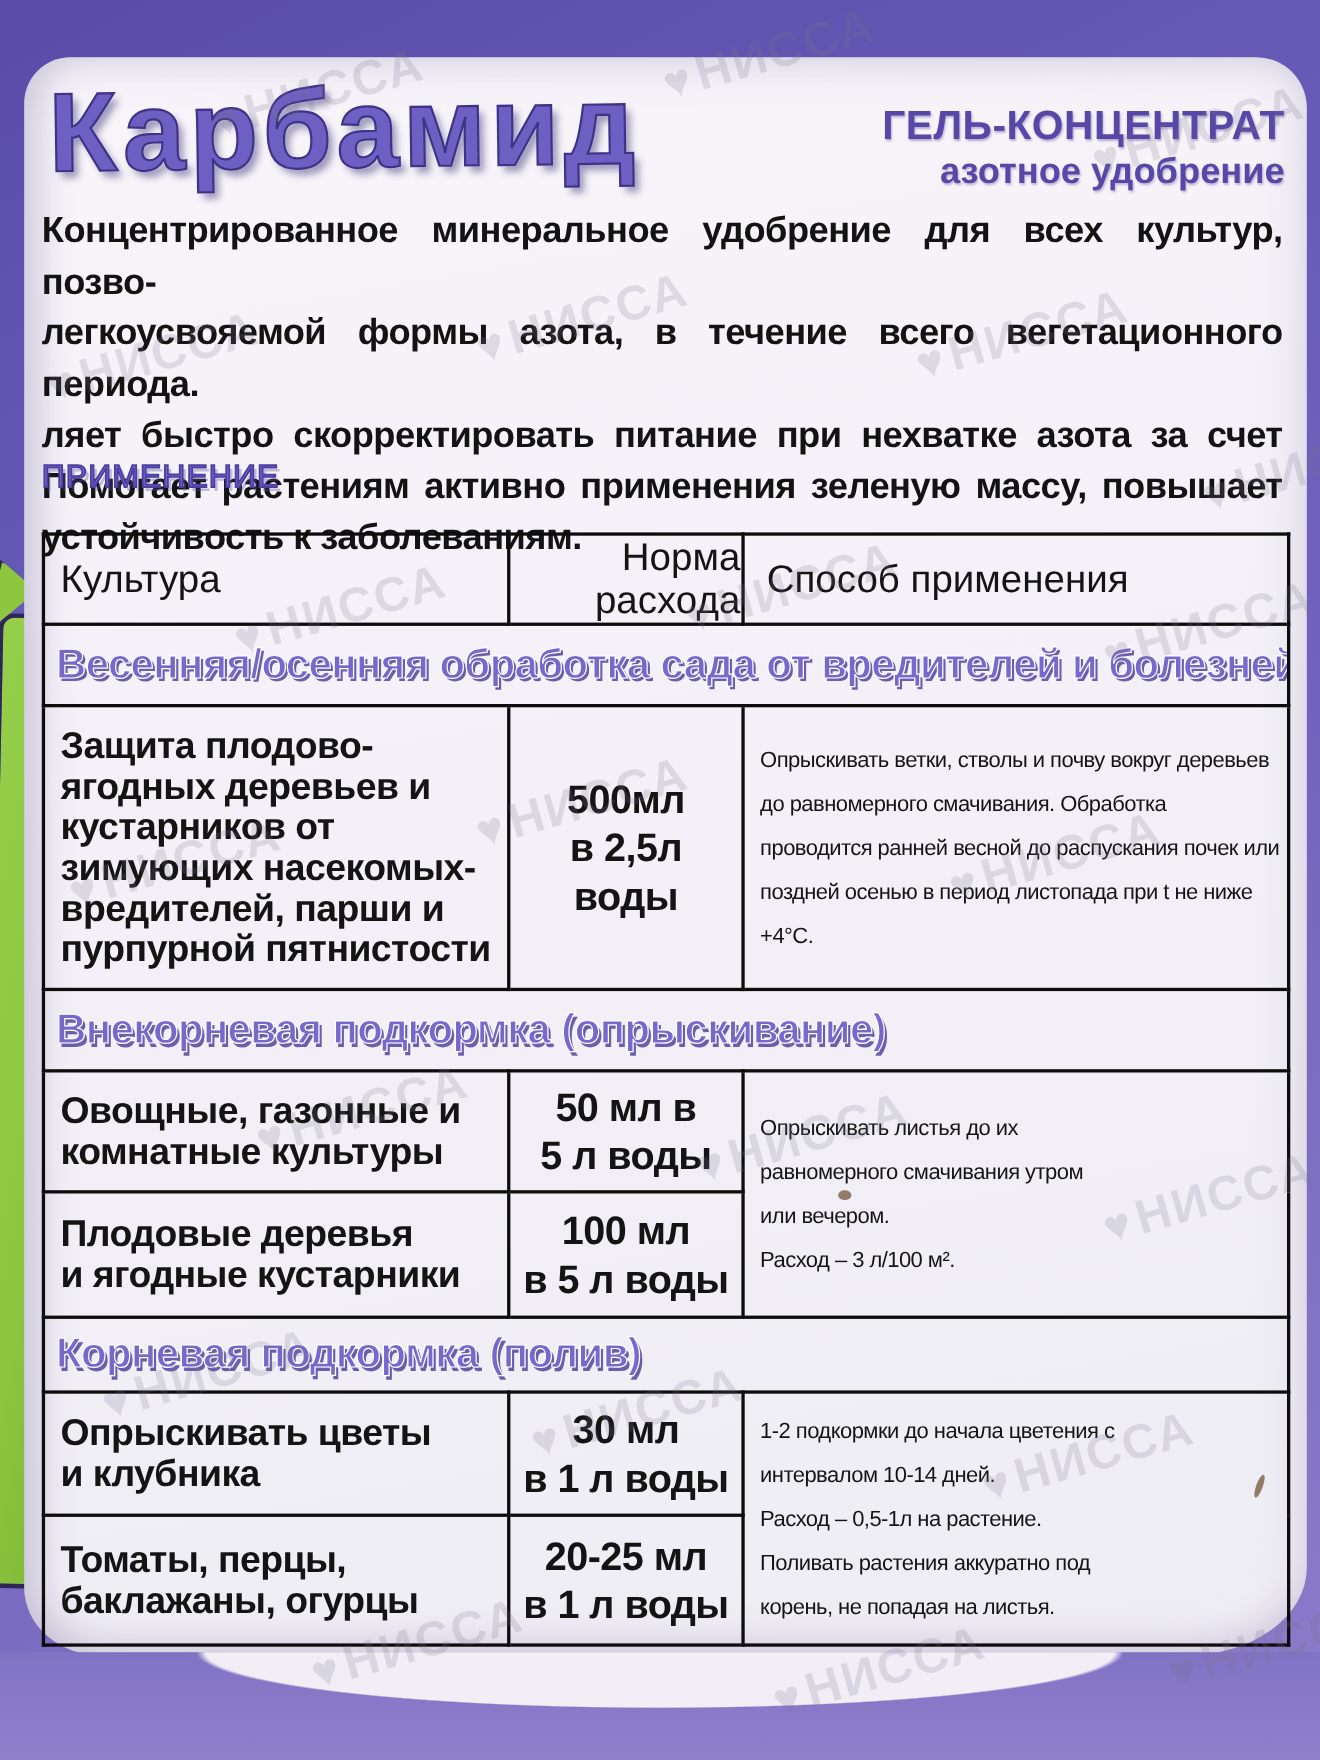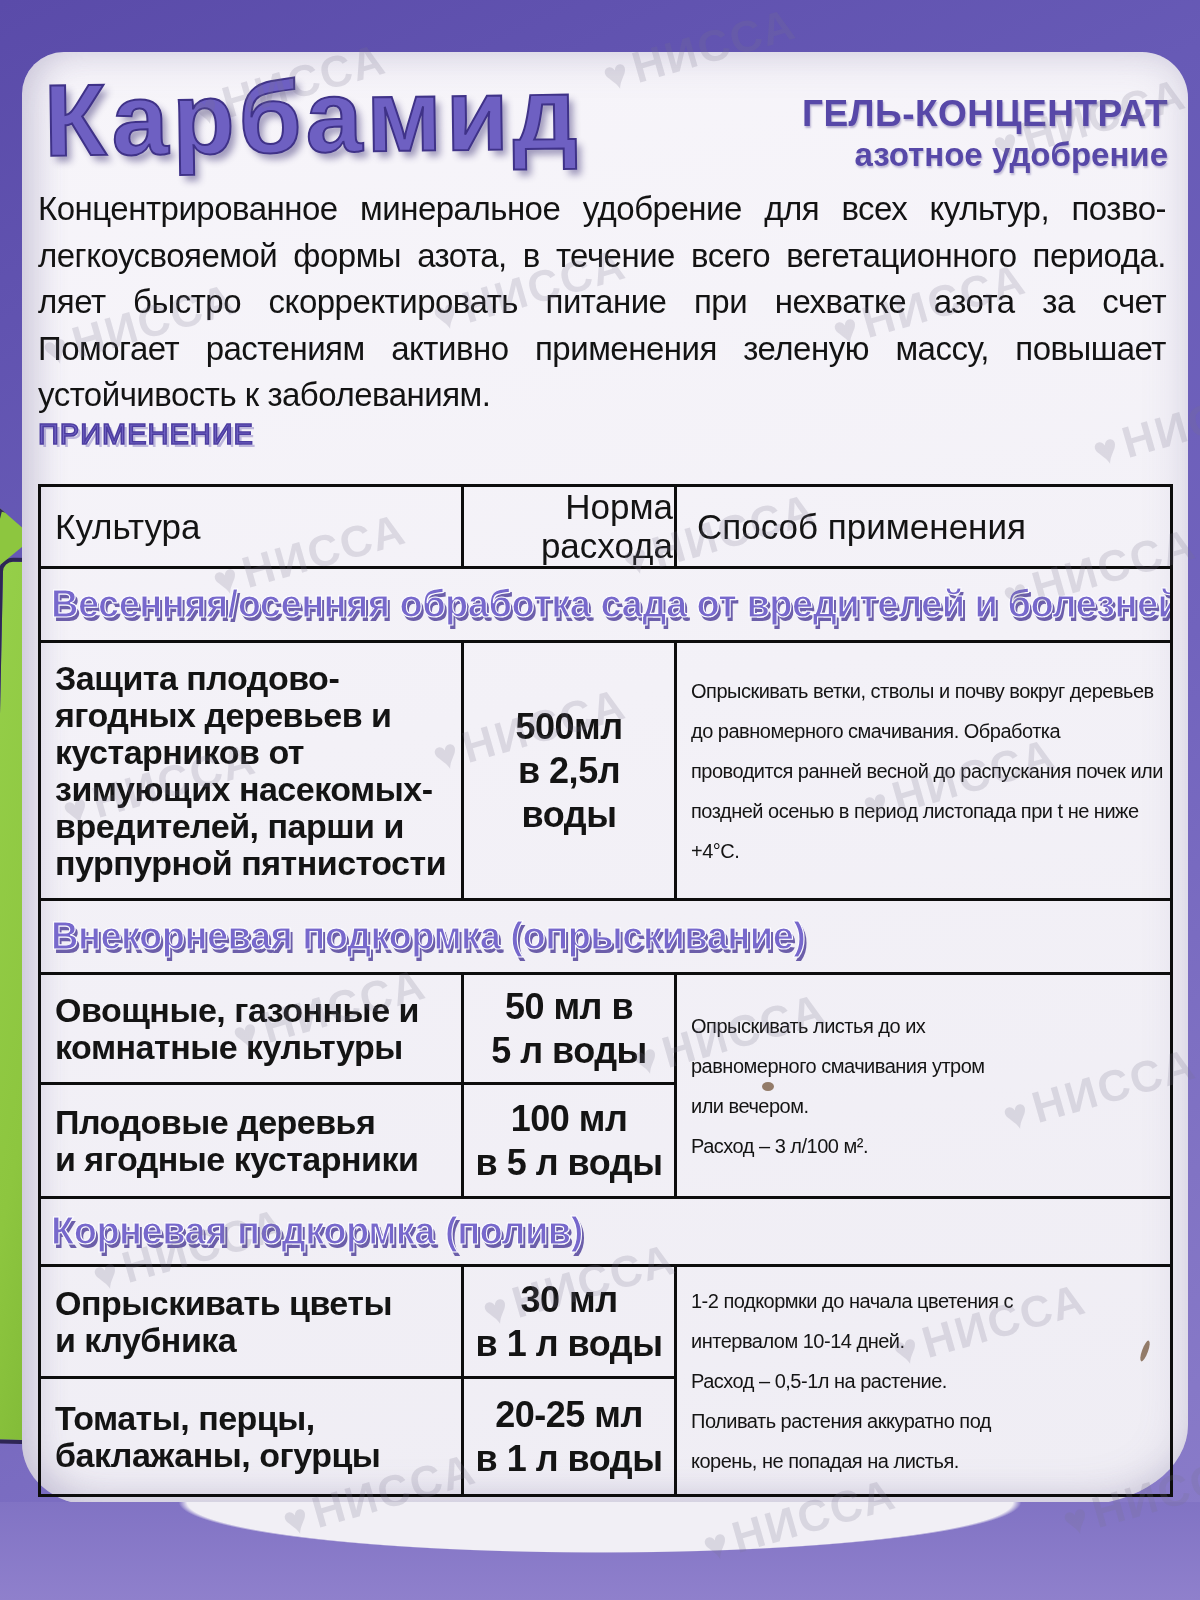--- a/index.html
+++ b/index.html
@@ -40,21 +40,21 @@
     font-size:102px;font-weight:bold;letter-spacing:4px;line-height:1;
     color:#6e60c2;-webkit-text-stroke:2px #3f3288;
     text-shadow:0 0 2px #ffffff,5px 6px 7px rgba(50,40,110,.45);
     transform:rotate(-0.8deg);white-space:nowrap;
   }
   .ptype{position:absolute;right:20px;top:40px;text-align:right;color:#5748a8;line-height:1.18;}
   .ptype .l1{font-size:37px;font-weight:bold;letter-spacing:.5px;text-shadow:1px 2px 2px rgba(60,45,130,.35);}
   .ptype .l2{font-size:33px;font-weight:bold;text-shadow:1px 2px 2px rgba(60,45,130,.3);}
   .desc{
     position:absolute;left:16px;top:134px;width:1128px;
-    font-size:33px;font-weight:400;line-height:46.5px;letter-spacing:-.5px;color:#131313;
+    font-size:33px;font-weight:700;line-height:46.5px;letter-spacing:-.5px;color:#131313;
   }
   .desc-line{text-align:justify;text-align-last:justify;}
   .desc-line:last-child{text-align-last:left;}
   .usage-heading{
     position:absolute;left:16px;top:366px;
     font-size:29px;font-weight:400;letter-spacing:1px;
     color:#7465c6;-webkit-text-stroke:1.6px #4c3da0;
     text-shadow:3px 3px 0 rgba(90,74,170,.35);
   }
   table.usage{

